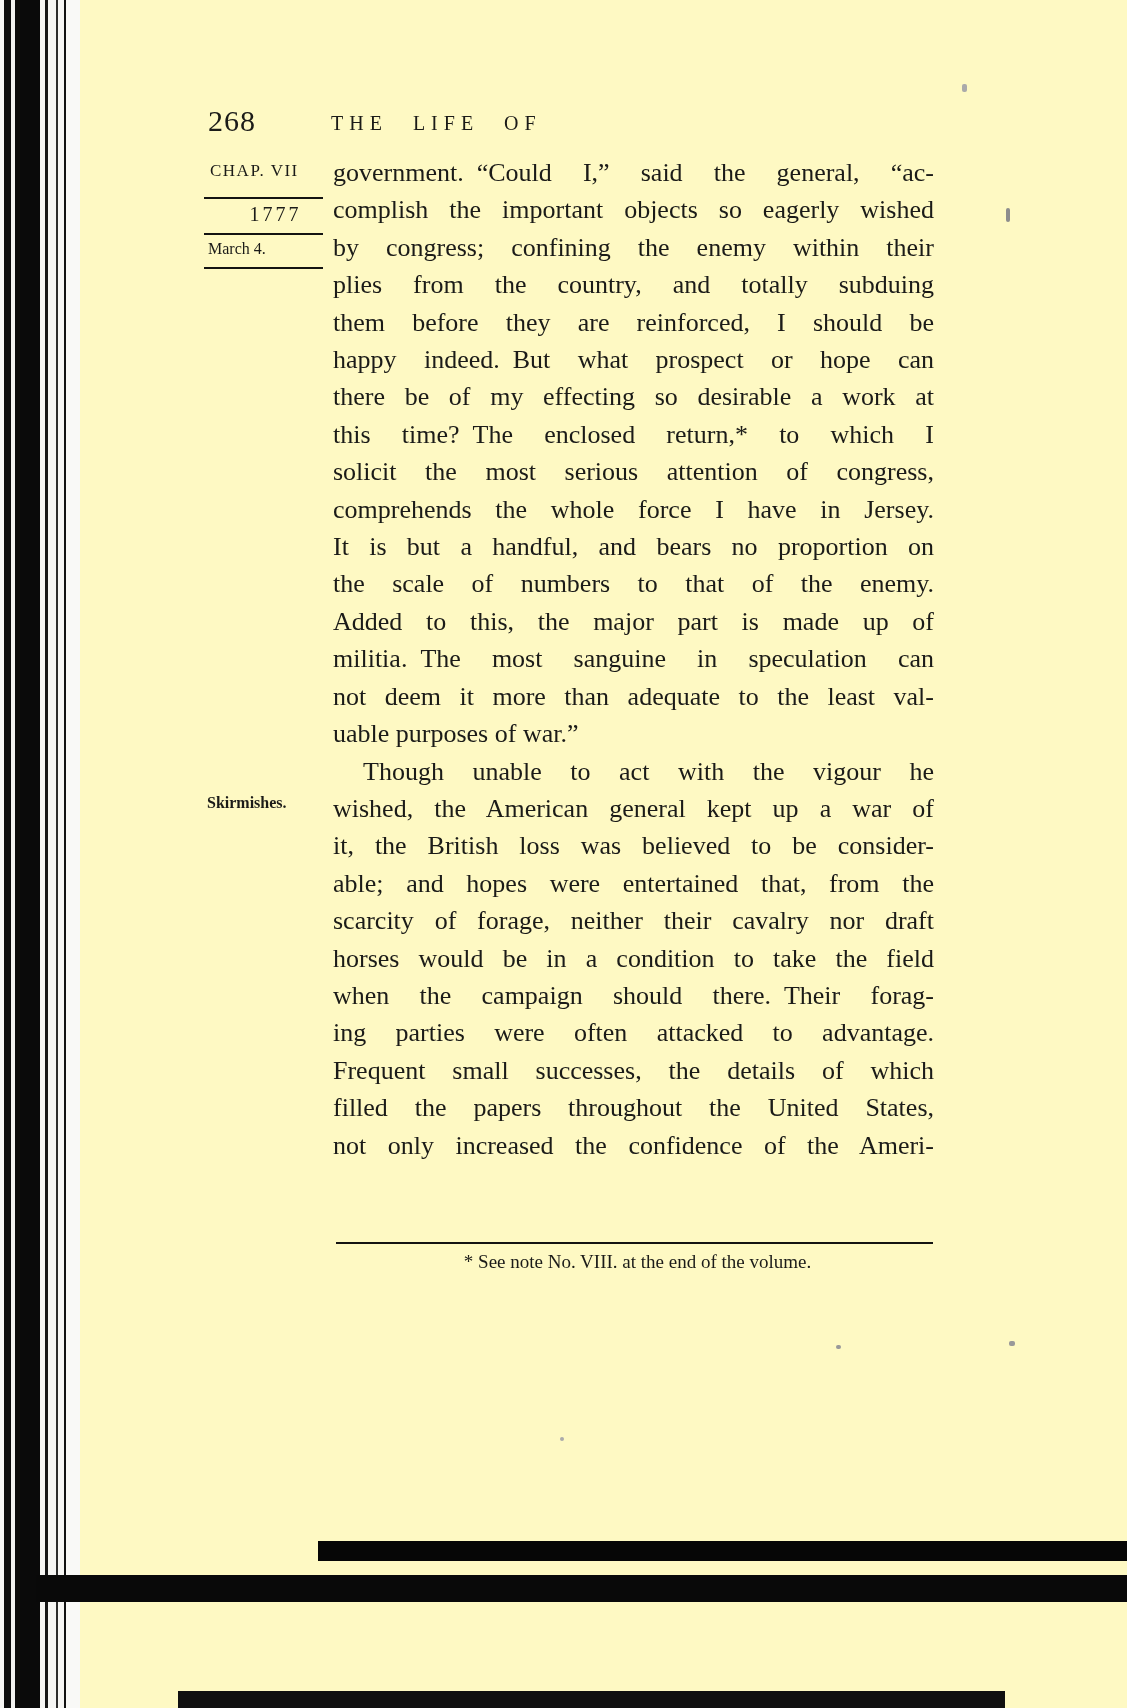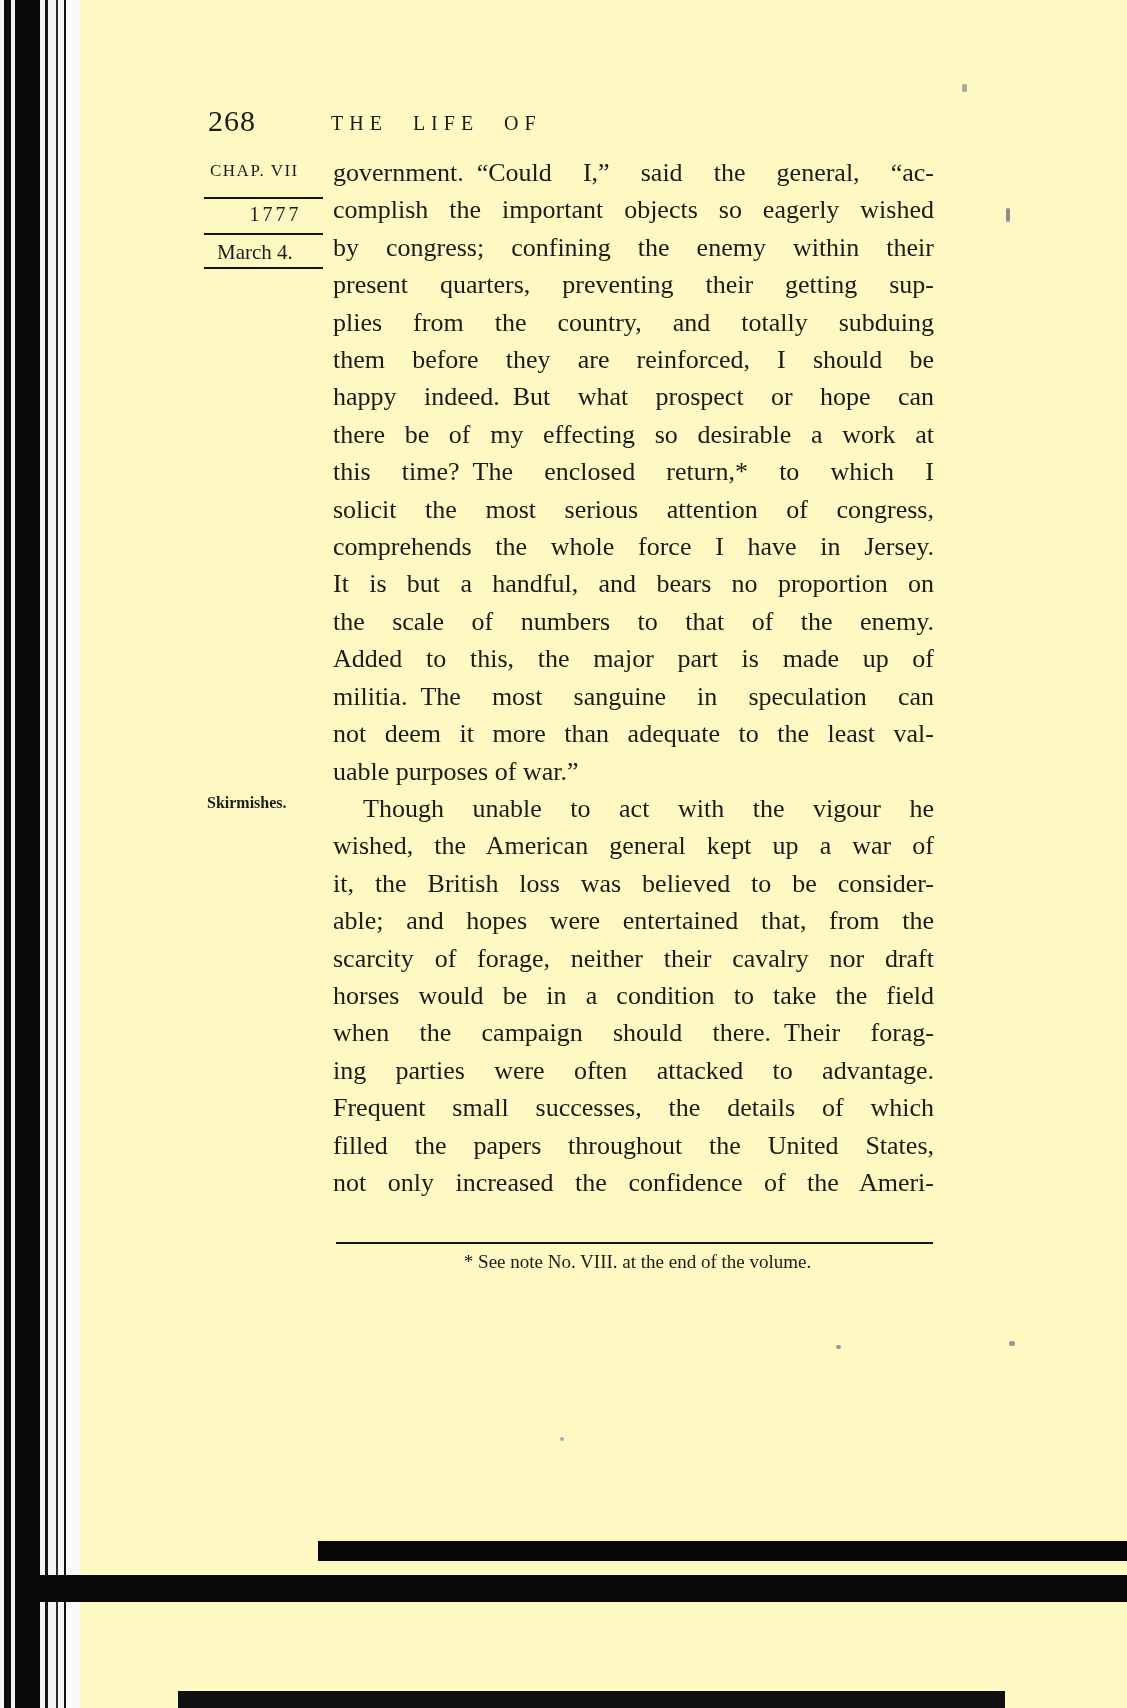--- a/index.html
+++ b/index.html
@@ -45,21 +45,21 @@
     letter-spacing: 6px; word-spacing: 14px;
   }
 
   
   .m-chapter { position: absolute; left: 210px; top: 161px; font-size: 17px; letter-spacing: 1.5px; }
   .m-rule    { position: absolute; left: 204px; width: 119px; height: 2px; background: #141412; }
   .m-rule1   { top: 197px; }
   .m-rule2   { top: 233px; }
   .m-rule3   { top: 267px; }
   .m-year    { position: absolute; left: 216px; width: 119px; top: 203px; text-align: center; font-size: 20px; letter-spacing: 3px; }
-  .m-date    { position: absolute; left: 217px; top: 240px; font-size: 21px; }
+  .m-date    { position: absolute; left: 208px; top: 240px; font-size: 16px; }
   .m-skirm   { position: absolute; left: 207px; top: 794px; font-size: 16px; font-weight: bold; }
 
   
   .bodytext {
     position: absolute; left: 333px; top: 154px; width: 601px;
     font-size: 26px; line-height: 37.4px;
     text-align: justify;
   }
   .textline { text-align-last: justify; }
   .textline.para-end { text-align-last: left; }
@@ -95,21 +95,20 @@
   <div class="m-year">1777</div>
   <div class="m-rule m-rule2"></div>
   <div class="m-date">March 4.</div>
   <div class="m-rule m-rule3"></div>
   <div class="m-skirm">Skirmishes.</div>
 
   <div class="bodytext">
     <div class="textline">government. “Could I,” said the general, “ac-</div>
     <div class="textline">complish the important objects so eagerly wished</div>
     <div class="textline">by congress; confining the enemy within their</div>
-    <div class="textline">present quarters, preventing their getting sup-</div>
     <div class="textline">plies from the country, and totally subduing</div>
     <div class="textline">them before they are reinforced, I should be</div>
     <div class="textline">happy indeed. But what prospect or hope can</div>
     <div class="textline">there be of my effecting so desirable a work at</div>
     <div class="textline">this time? The enclosed return,* to which I</div>
     <div class="textline">solicit the most serious attention of congress,</div>
     <div class="textline">comprehends the whole force I have in Jersey.</div>
     <div class="textline">It is but a handful, and bears no proportion on</div>
     <div class="textline">the scale of numbers to that of the enemy.</div>
     <div class="textline">Added to this, the major part is made up of</div>

